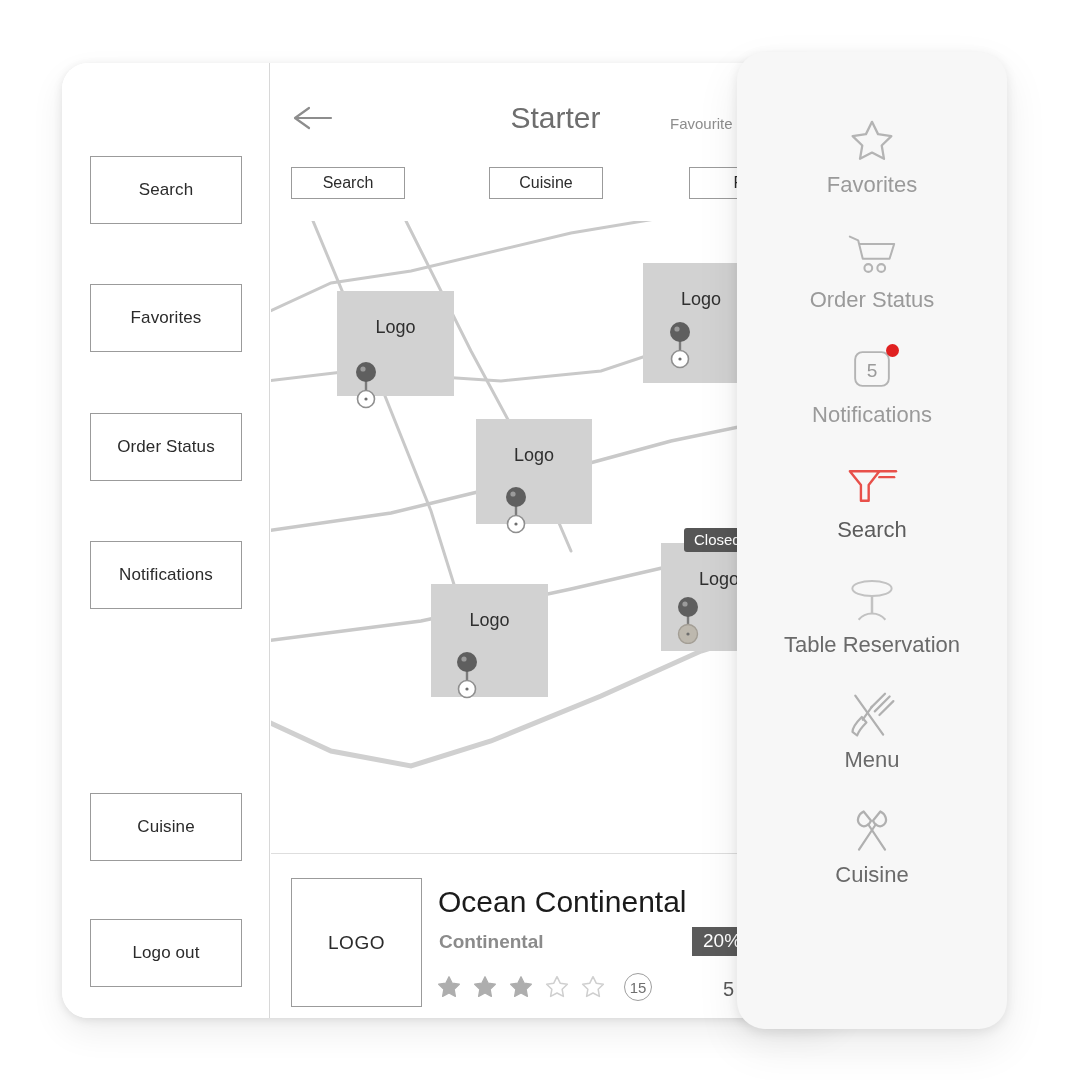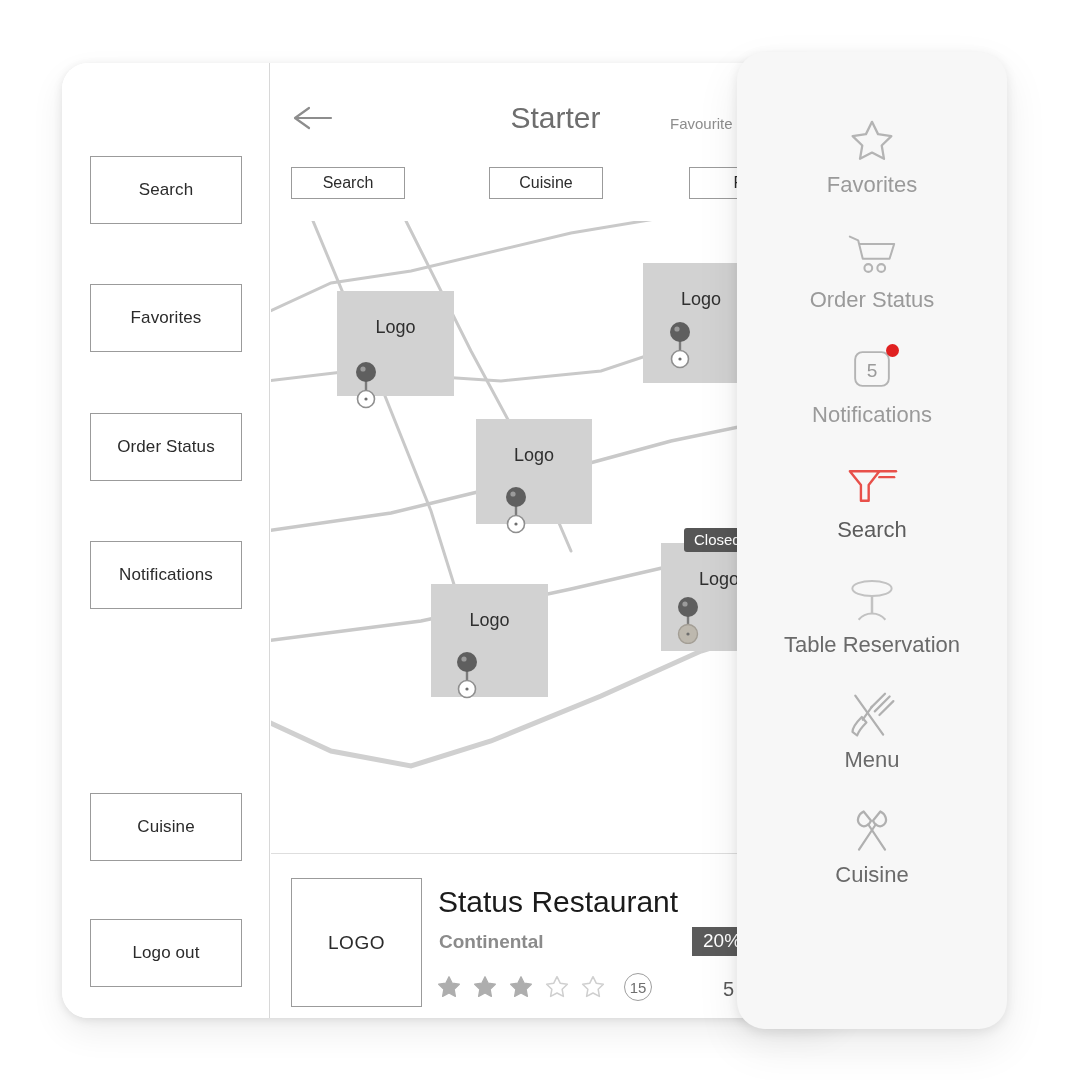--- a/index.html
+++ b/index.html
@@ -281,21 +281,21 @@
               <circle cx="13" cy="38" r="1.6" fill="#6e6e6e"></circle>
               <circle cx="13" cy="11" r="10" fill="#5f5f5f"></circle>
               <circle cx="10" cy="8" r="2.6" fill="#9b9b9b"></circle>
             </svg>
         </div>
       </div>
 
       <div class="rest-card">
         <div class="logo-tile">LOGO</div>
 
-        <div class="rest-name">Status Restaurant</div>
+        <div class="rest-name">Ocean Continental</div>
         <div class="rest-cuisine">Continental</div>
         <div class="discount">20%</div>
 
         <div class="stars">
           <svg width="26" height="26" viewBox="0 0 24 24">
               <path d="M12 2.5l2.95 5.98 6.6.96-4.78 4.66 1.13 6.57L12 17.57 6.1 20.67l1.13-6.57L2.45 9.44l6.6-.96z" fill="#aeaeae" stroke="#aeaeae" stroke-width="1.2" stroke-linejoin="round"></path>
             </svg>
           <svg width="26" height="26" viewBox="0 0 24 24">
               <path d="M12 2.5l2.95 5.98 6.6.96-4.78 4.66 1.13 6.57L12 17.57 6.1 20.67l1.13-6.57L2.45 9.44l6.6-.96z" fill="#aeaeae" stroke="#aeaeae" stroke-width="1.2" stroke-linejoin="round"></path>
             </svg>

